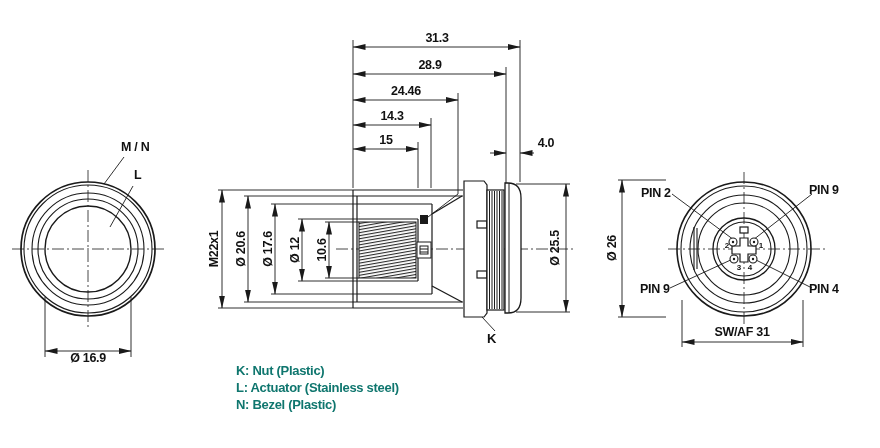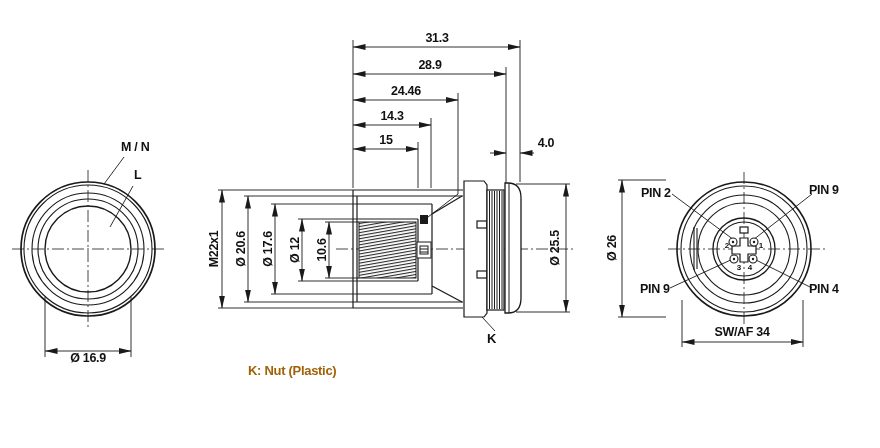--- a/index.html
+++ b/index.html
@@ -4,21 +4,21 @@
 <style>
   html,body{margin:0;padding:0;background:#fff;}
   #stage{position:relative;width:880px;height:448px;background:#ffffff;overflow:hidden;
          font-family:"Liberation Sans",sans-serif;}
   svg{position:absolute;left:0;top:0;}
   .t{position:absolute;white-space:nowrap;color:#111;font-weight:700;font-size:12.5px;
      letter-spacing:-0.3px;line-height:13px;}
   .c{transform:translateX(-50%);}
   .r{transform:translate(-50%,-50%) rotate(-90deg);}
   .tiny{font-size:8px;letter-spacing:0;transform:translateX(-50%);}
-  .legend{position:absolute;left:248px;top:362px;font-size:13px;font-weight:700;color:#a16207;
+  .legend{position:absolute;left:236px;top:362px;font-size:13px;font-weight:700;color:#0f766e;
           line-height:17.2px;letter-spacing:-0.3px;}
 </style>
 </head>
 <body>
 
 <div id="stage">
 
   <svg width="880" height="448" viewBox="0 0 880 448" fill="none" stroke="#1a1a1a">
     <defs>
       <marker id="arr" markerWidth="13" markerHeight="6" refX="12.5" refY="3" orient="auto-start-reverse" markerUnits="userSpaceOnUse">
@@ -210,24 +210,26 @@
   <span class="t r" style="left:322px;top:250px">10.6</span>
   <span class="t r" style="left:555px;top:248px">Ø 25.5</span>
 
   <span class="t" style="left:487px;top:332px;font-size:13px">K</span>
 
   <span class="t" style="left:641px;top:187px">PIN 2</span>
   <span class="t" style="left:809px;top:184px">PIN 9</span>
   <span class="t" style="left:640px;top:283px">PIN 9</span>
   <span class="t" style="left:809px;top:283px">PIN 4</span>
   <span class="t r" style="left:612px;top:248px">Ø 26</span>
-  <span class="t c" style="left:742px;top:326px">SW/AF 34</span>
+  <span class="t c" style="left:742px;top:326px">SW/AF 31</span>
 
   <span class="t tiny" style="left:727px;top:239px">2</span>
   <span class="t tiny" style="left:761px;top:239px">1</span>
   <span class="t tiny" style="left:739px;top:261px">3</span>
   <span class="t tiny" style="left:750px;top:261px">4</span>
 
   <div class="legend">
     <div>K: Nut (Plastic)</div>
+    <div>L: Actuator (Stainless steel)</div>
+    <div>N: Bezel (Plastic)</div>
   </div>
 
 </div>
 
 </body></html>

